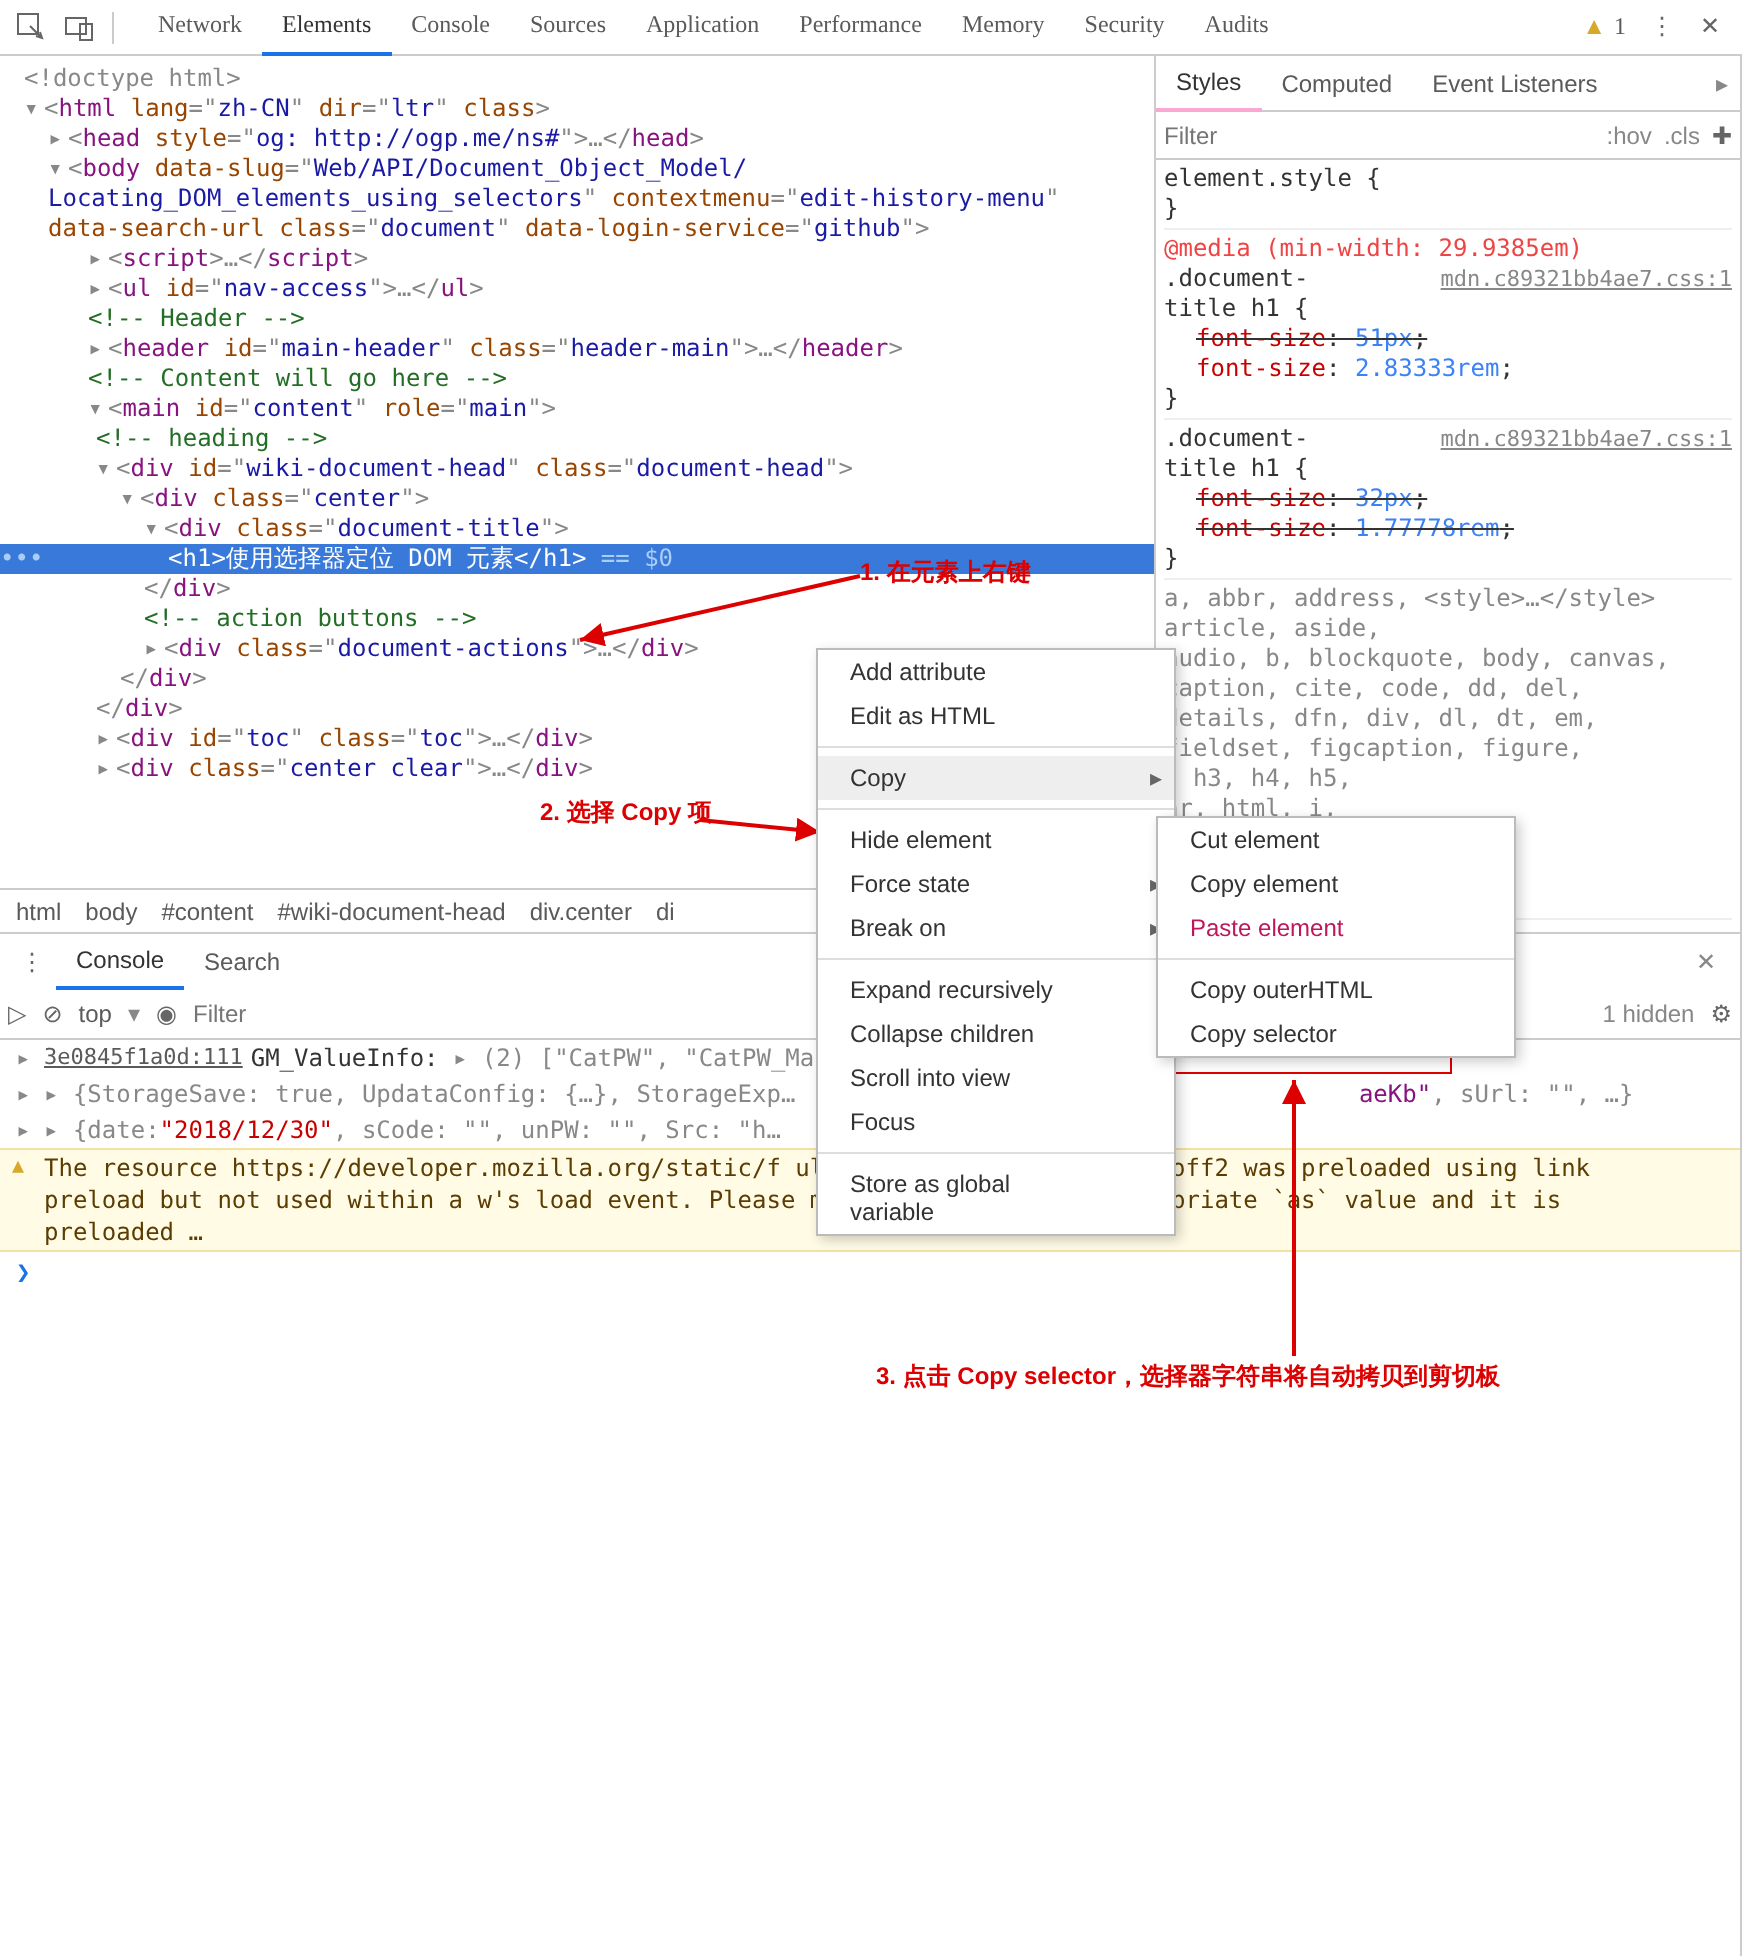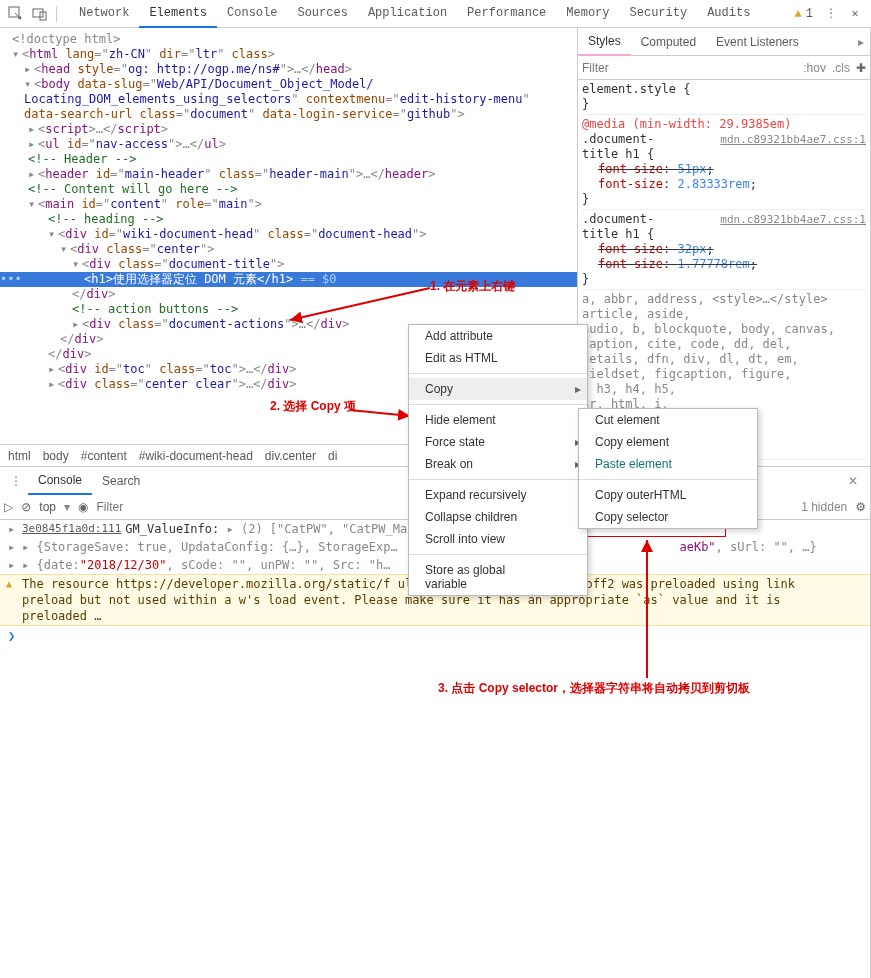--- a/index.html
+++ b/index.html
@@ -1,33 +1,33 @@
 <!DOCTYPE html>
 <html><head>
 <meta charset="utf-8">
 <style>
 *{box-sizing:border-box;margin:0;padding:0}
 body{font-family:Menlo,Consolas,monospace;font-size:12px;color:#333;background:#fff;width:871px;height:978px;overflow:hidden;position:relative}
-.toolbar{display:flex;align-items:center;height:28px;border-bottom:1px solid #ccc;padding:0 4px;font-family:Liberation Mono, monospace;color:#5a5a5a}
+.toolbar{display:flex;align-items:center;height:28px;border-bottom:1px solid #ccc;padding:0 4px;font-family:Liberation Serif, serif;color:#5a5a5a}
 .toolbar-icon{width:24px;height:24px;display:flex;align-items:center;justify-content:center;color:#666}
 .tabs{display:flex;margin-left:8px;flex:1}
 .tab{padding:6px 10px;cursor:pointer}
 .tab.active{border-bottom:2px solid #1a73e8;color:#333}
 .warn-badge{display:flex;align-items:center;gap:4px;padding:0 6px}
 .main{display:flex;height:calc(100% - 28px)}
 .left{width:578px;display:flex;flex-direction:column;border-right:1px solid #ccc}
 .dom-tree{flex:1;overflow:hidden;padding:4px 0;line-height:15px;position:relative}
 .node{white-space:nowrap}
 .t-punc{color:#888}
 .t-tag{color:#881280}
 .t-attr{color:#994500}
 .t-val{color:#1a1aa6}
 .t-comment{color:#236e25}
 .tri{display:inline-block;width:10px;color:#888;cursor:pointer}
-.i1{padding-left:12px}.i2{padding-left:24px}.i3{padding-left:28px}.i4{padding-left:48px}.i5{padding-left:60px}.i6{padding-left:72px}
+.i1{padding-left:12px}.i2{padding-left:24px}.i3{padding-left:44px}.i4{padding-left:48px}.i5{padding-left:60px}.i6{padding-left:72px}
 .sel-line{background:#3879d9;color:#fff;position:relative}
 .sel-line .t-tag,.sel-line .t-attr,.sel-line .t-val,.sel-line .t-punc{color:#fff}
 .sel-suffix{color:#aacdf6}
 .crumbs{height:22px;border-top:1px solid #ccc;display:flex;align-items:center;padding:0 4px;font-family:-apple-system,sans-serif;color:#5a5a5a;gap:0}
 .crumb{padding:0 8px 0 4px;cursor:pointer}
 .console-hdr{height:28px;border-top:1px solid #ccc;display:flex;align-items:center;padding:0 4px;font-family:-apple-system,sans-serif;color:#5a5a5a}
 .console-hdr .ctab{padding:6px 10px}
 .console-hdr .ctab.active{border-bottom:2px solid #1a73e8;color:#333}
 .console-filter{height:26px;border-bottom:1px solid #ccc;display:flex;align-items:center;padding:0 4px;gap:8px;font-family:-apple-system,sans-serif;color:#5a5a5a}
 .console-filter input{border:none;outline:none;flex:1;font-size:12px}
@@ -48,21 +48,21 @@
 .sel-txt{color:#333}
 .prop{padding-left:16px}
 .prop-name{color:#c80000}
 .prop-val{color:#3b82f6}
 .strike{text-decoration:line-through}
 .from{float:right;color:#888;text-decoration:underline;font-size:11px}
 .inherited{color:#888;}
 .ctx-menu{position:absolute;background:#fff;border:1px solid #bbb;box-shadow:2px 2px 6px rgba(0,0,0,0.2);font-family:-apple-system,sans-serif;font-size:12px;min-width:180px;z-index:50}
 .ctx-item{padding:4px 37px 4px 16px;cursor:pointer;position:relative}
 .ctx-item.hover{background:#eee}
-.ctx-item.disabled{color:#0f766e}
+.ctx-item.disabled{color:#be185d}
 .ctx-sep{height:1px;background:#ddd;margin:4px 0}
 .ctx-sub::after{content:"▸";position:absolute;right:6px;color:#666}
 .annot{position:absolute;color:#d00;font-family:-apple-system,sans-serif;font-size:12px;font-weight:bold;z-index:40}
 .arrow-svg{position:absolute;z-index:39;pointer-events:none}
 .redbox{position:absolute;border:1px solid #d00;z-index:41;pointer-events:none}
 .src-link{float:right;color:#5a5a5a;text-decoration:underline;font-size:11px;margin-right:4px}
 </style>
 </head>
 <body>
 
@@ -227,20 +227,21 @@
   <div class="ctx-sep"></div>
   <div class="ctx-item ctx-sub hover">Copy</div>
   <div class="ctx-sep"></div>
   <div class="ctx-item">Hide element</div>
   <div class="ctx-item ctx-sub">Force state</div>
   <div class="ctx-item ctx-sub">Break on</div>
   <div class="ctx-sep"></div>
   <div class="ctx-item">Expand recursively</div>
   <div class="ctx-item">Collapse children</div>
   <div class="ctx-item">Scroll into view</div>
+  <div class="ctx-item">Focus</div>
   <div class="ctx-sep"></div>
   <div class="ctx-item">Store as global variable</div>
 </div>
 
 <div class="ctx-menu" style="left:578px;top:408px;width:150px">
   <div class="ctx-item">Cut element</div>
   <div class="ctx-item">Copy element</div>
   <div class="ctx-item disabled">Paste element</div>
   <div class="ctx-sep"></div>
   <div class="ctx-item">Copy outerHTML</div>

